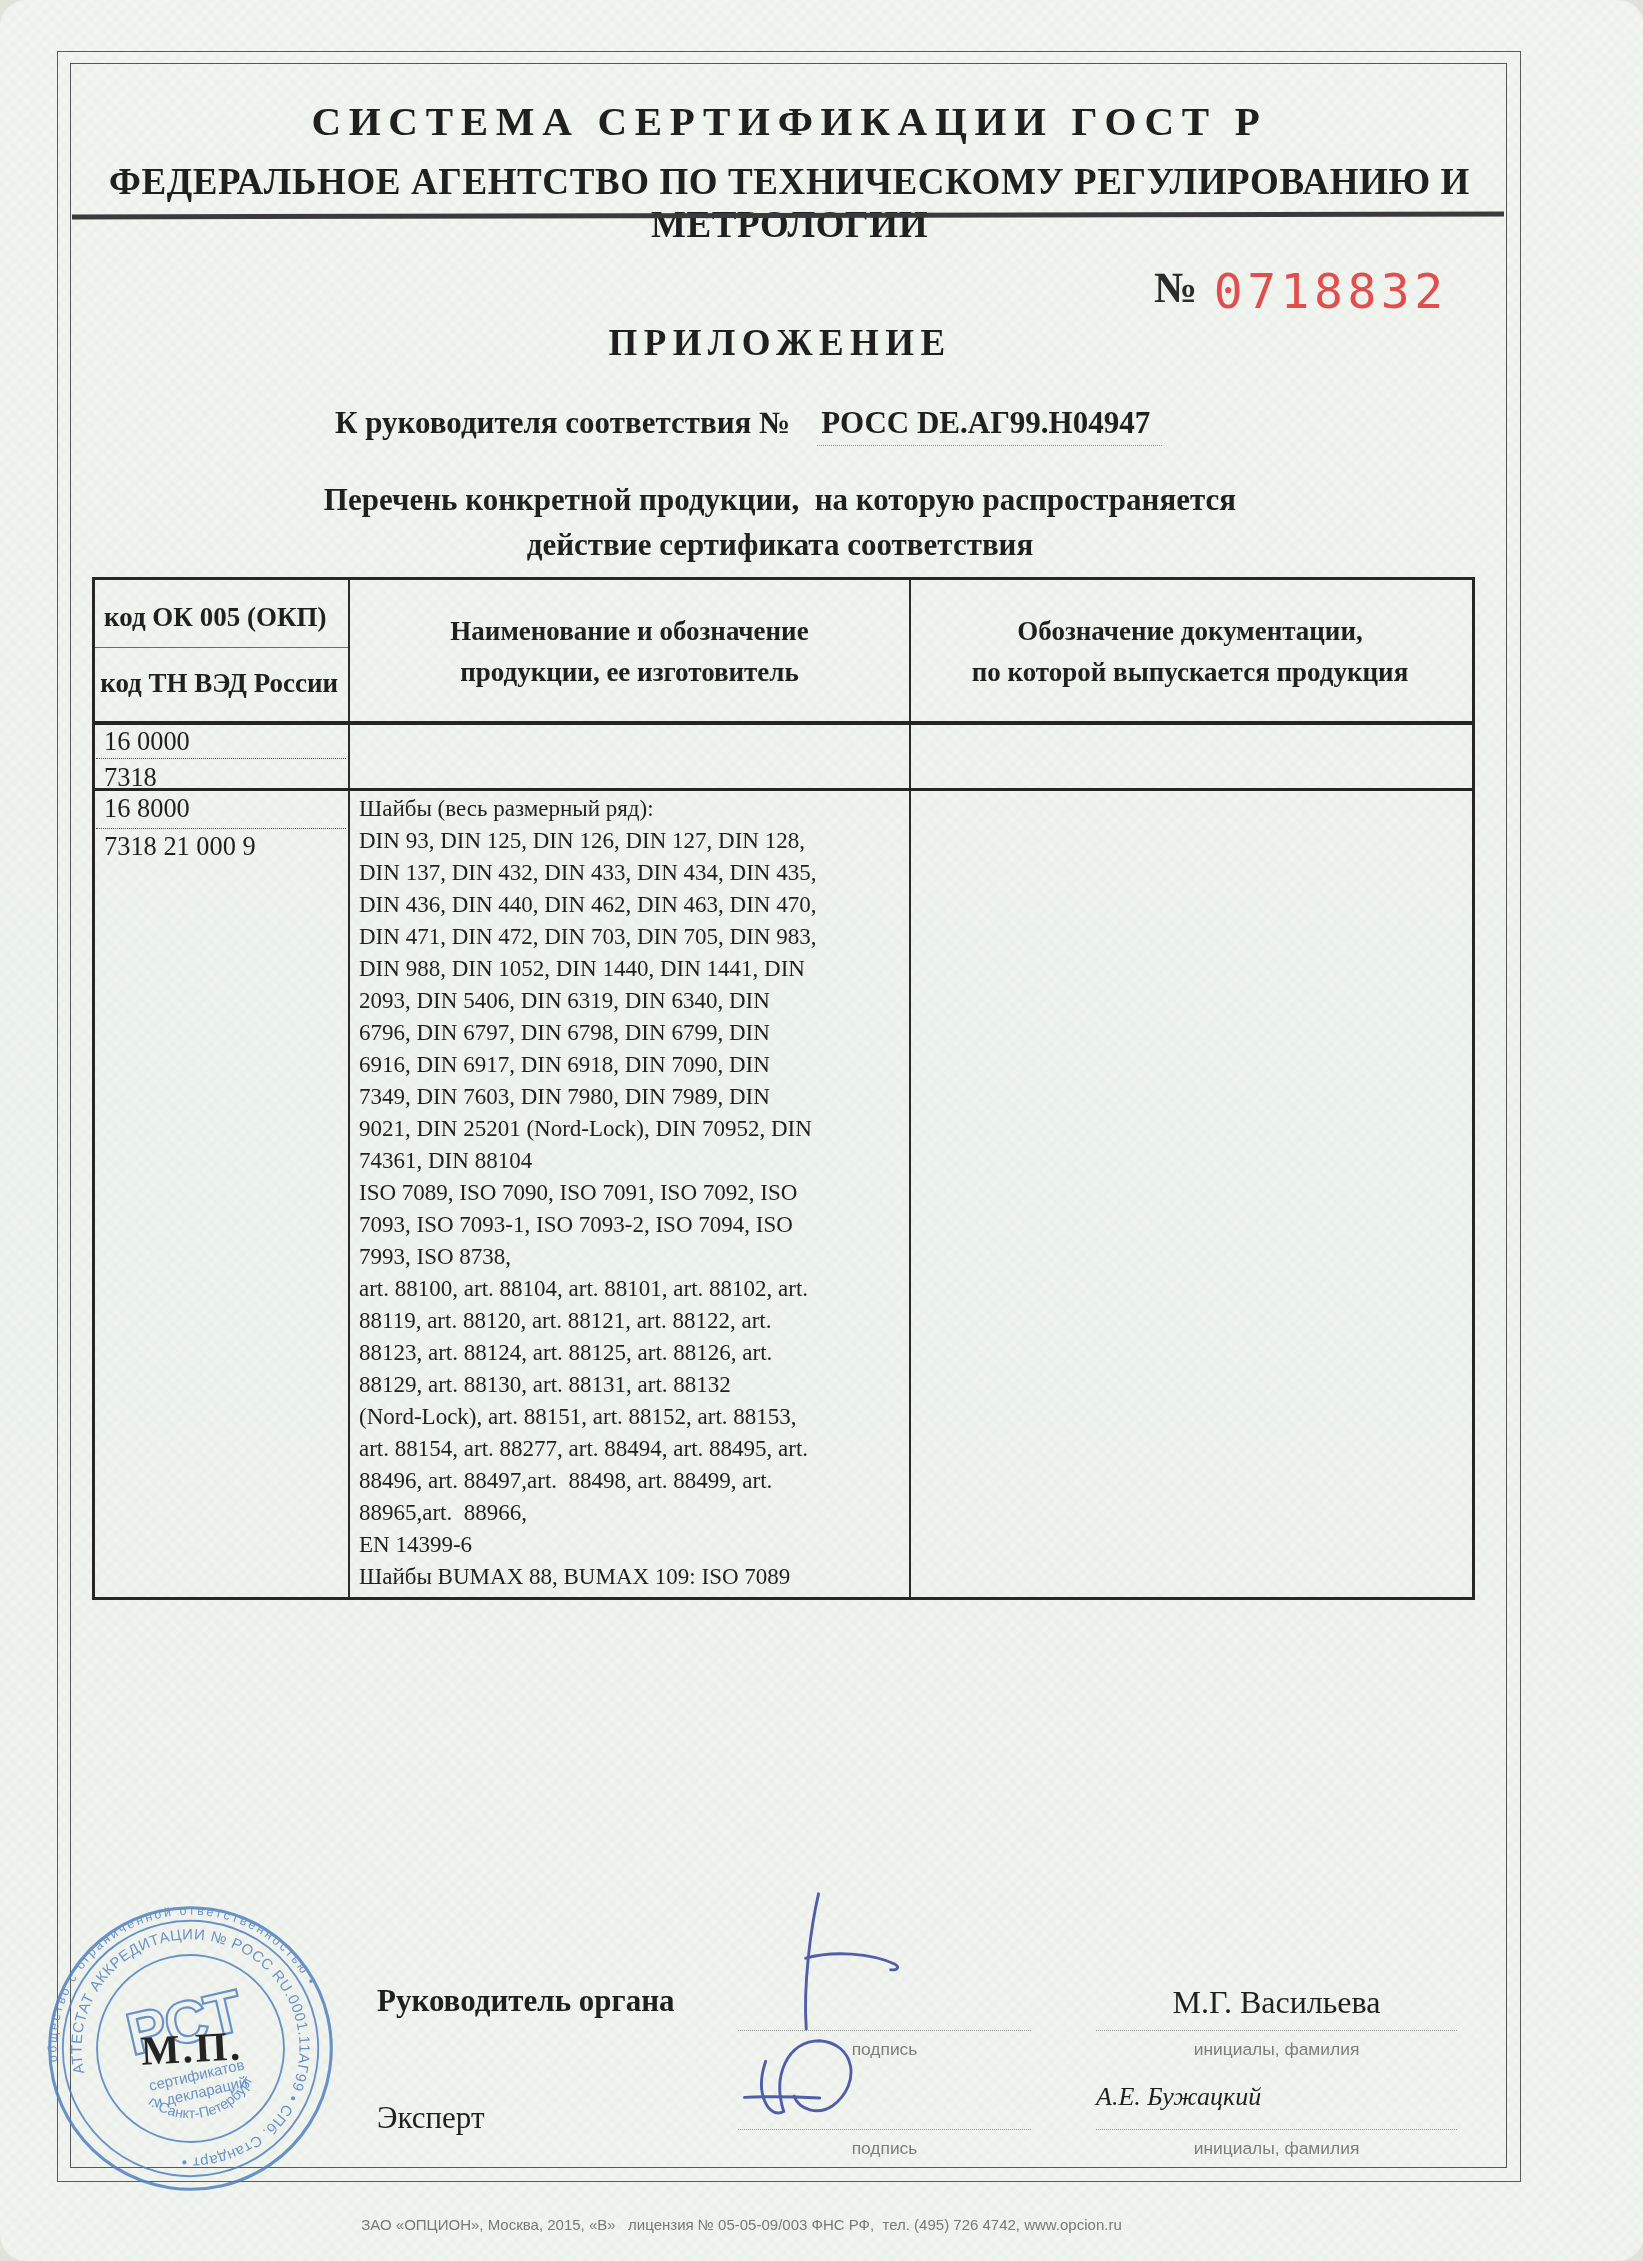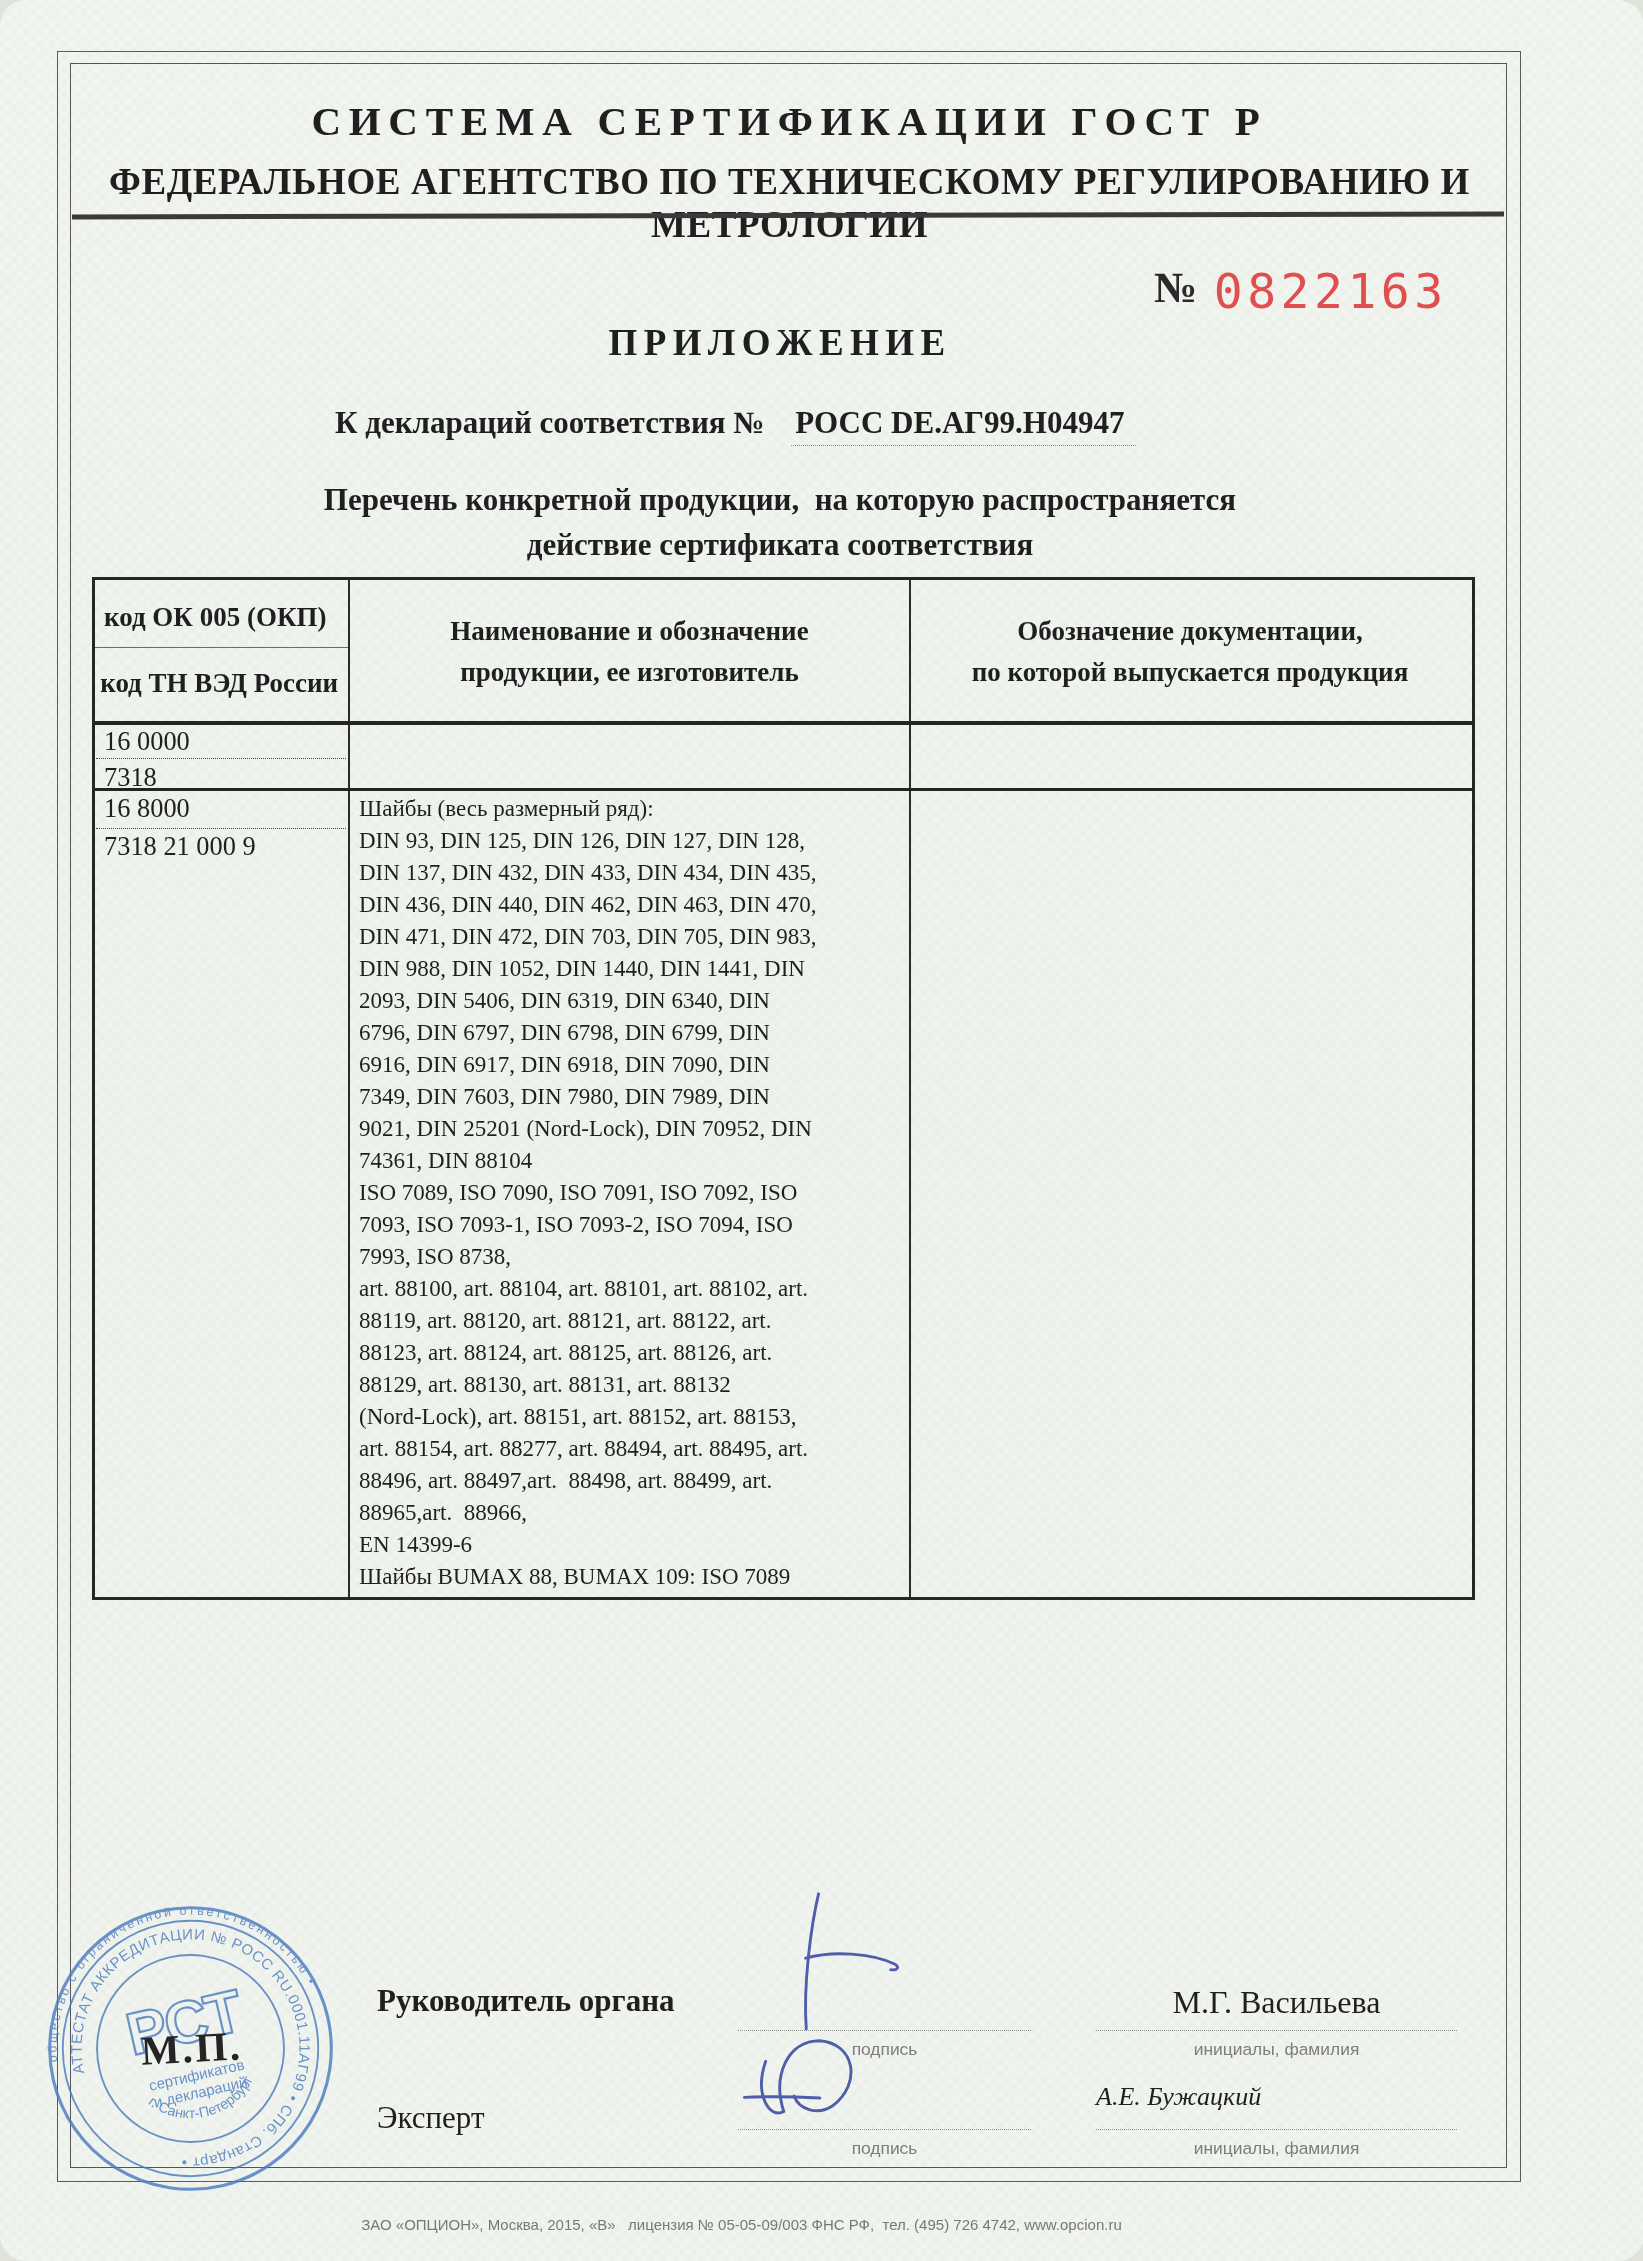--- a/index.html
+++ b/index.html
@@ -80,27 +80,27 @@
 
   <div class="abs frame-outer"></div>
   <div class="abs frame-inner"></div>
 
   <div class="abs hdr1">СИСТЕМА СЕРТИФИКАЦИИ ГОСТ Р</div>
   <div class="abs hdr2">ФЕДЕРАЛЬНОЕ АГЕНТСТВО ПО ТЕХНИЧЕСКОМУ РЕГУЛИРОВАНИЮ И МЕТРОЛОГИИ</div>
   <div class="abs hdr-rule"></div>
 
   <div class="abs docnum">
     <span class="no">№</span>
-    <span class="digits">0822163</span>
+    <span class="digits">0718832</span>
   </div>
 
   <div class="abs title">ПРИЛОЖЕНИЕ</div>
 
   <div class="abs certline">
-    <span>К деклараций соответствия №</span><span class="certval">РОСС DE.АГ99.Н04947</span>
+    <span>К руководителя соответствия №</span><span class="certval">РОСС DE.АГ99.Н04947</span>
   </div>
 
   <div class="abs sub2">действие сертификата соответствия</div>
   <div class="abs sub1">Перечень конкретной продукции,  на которую распространяется</div>
 
   <div class="abs tbl">
     <div class="v v1"></div>
     <div class="v v2"></div>
     <div class="h hHeader"></div>
     <div class="h hRow1"></div>

